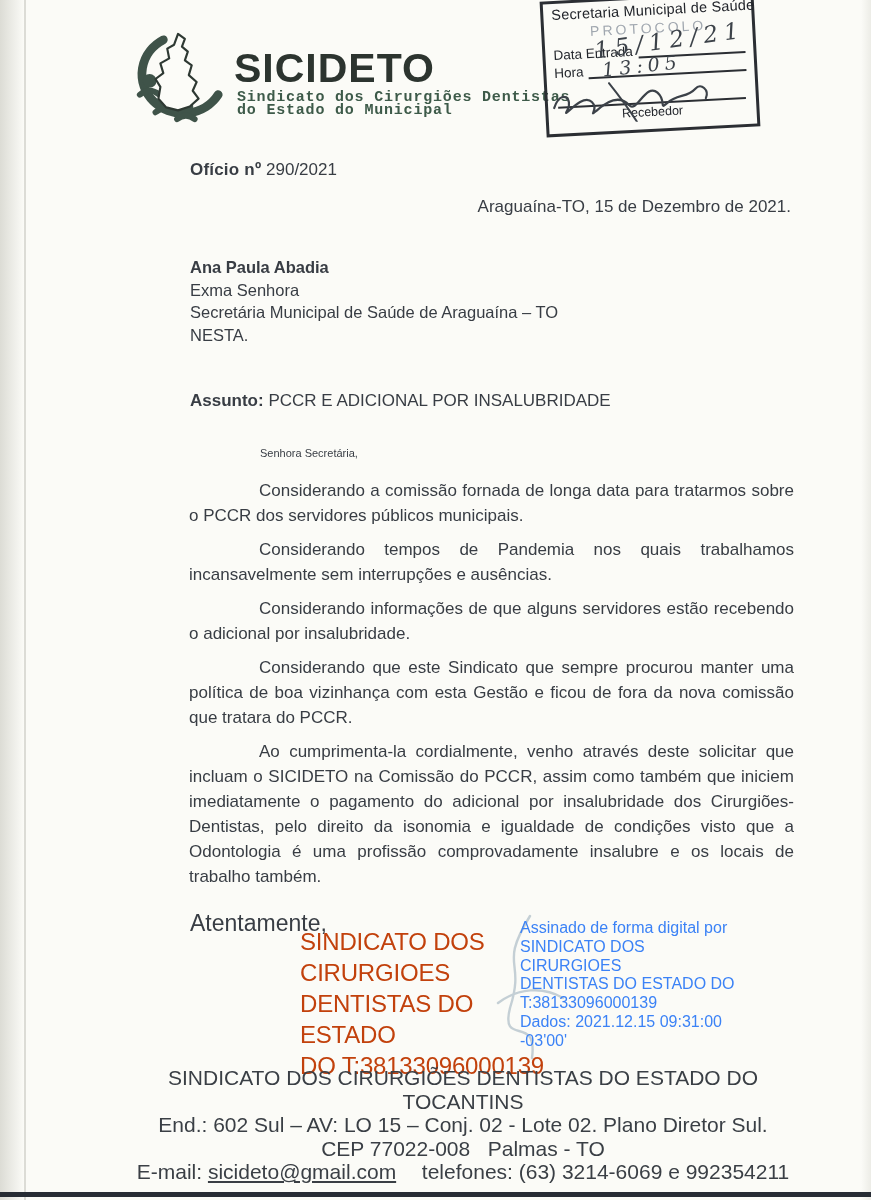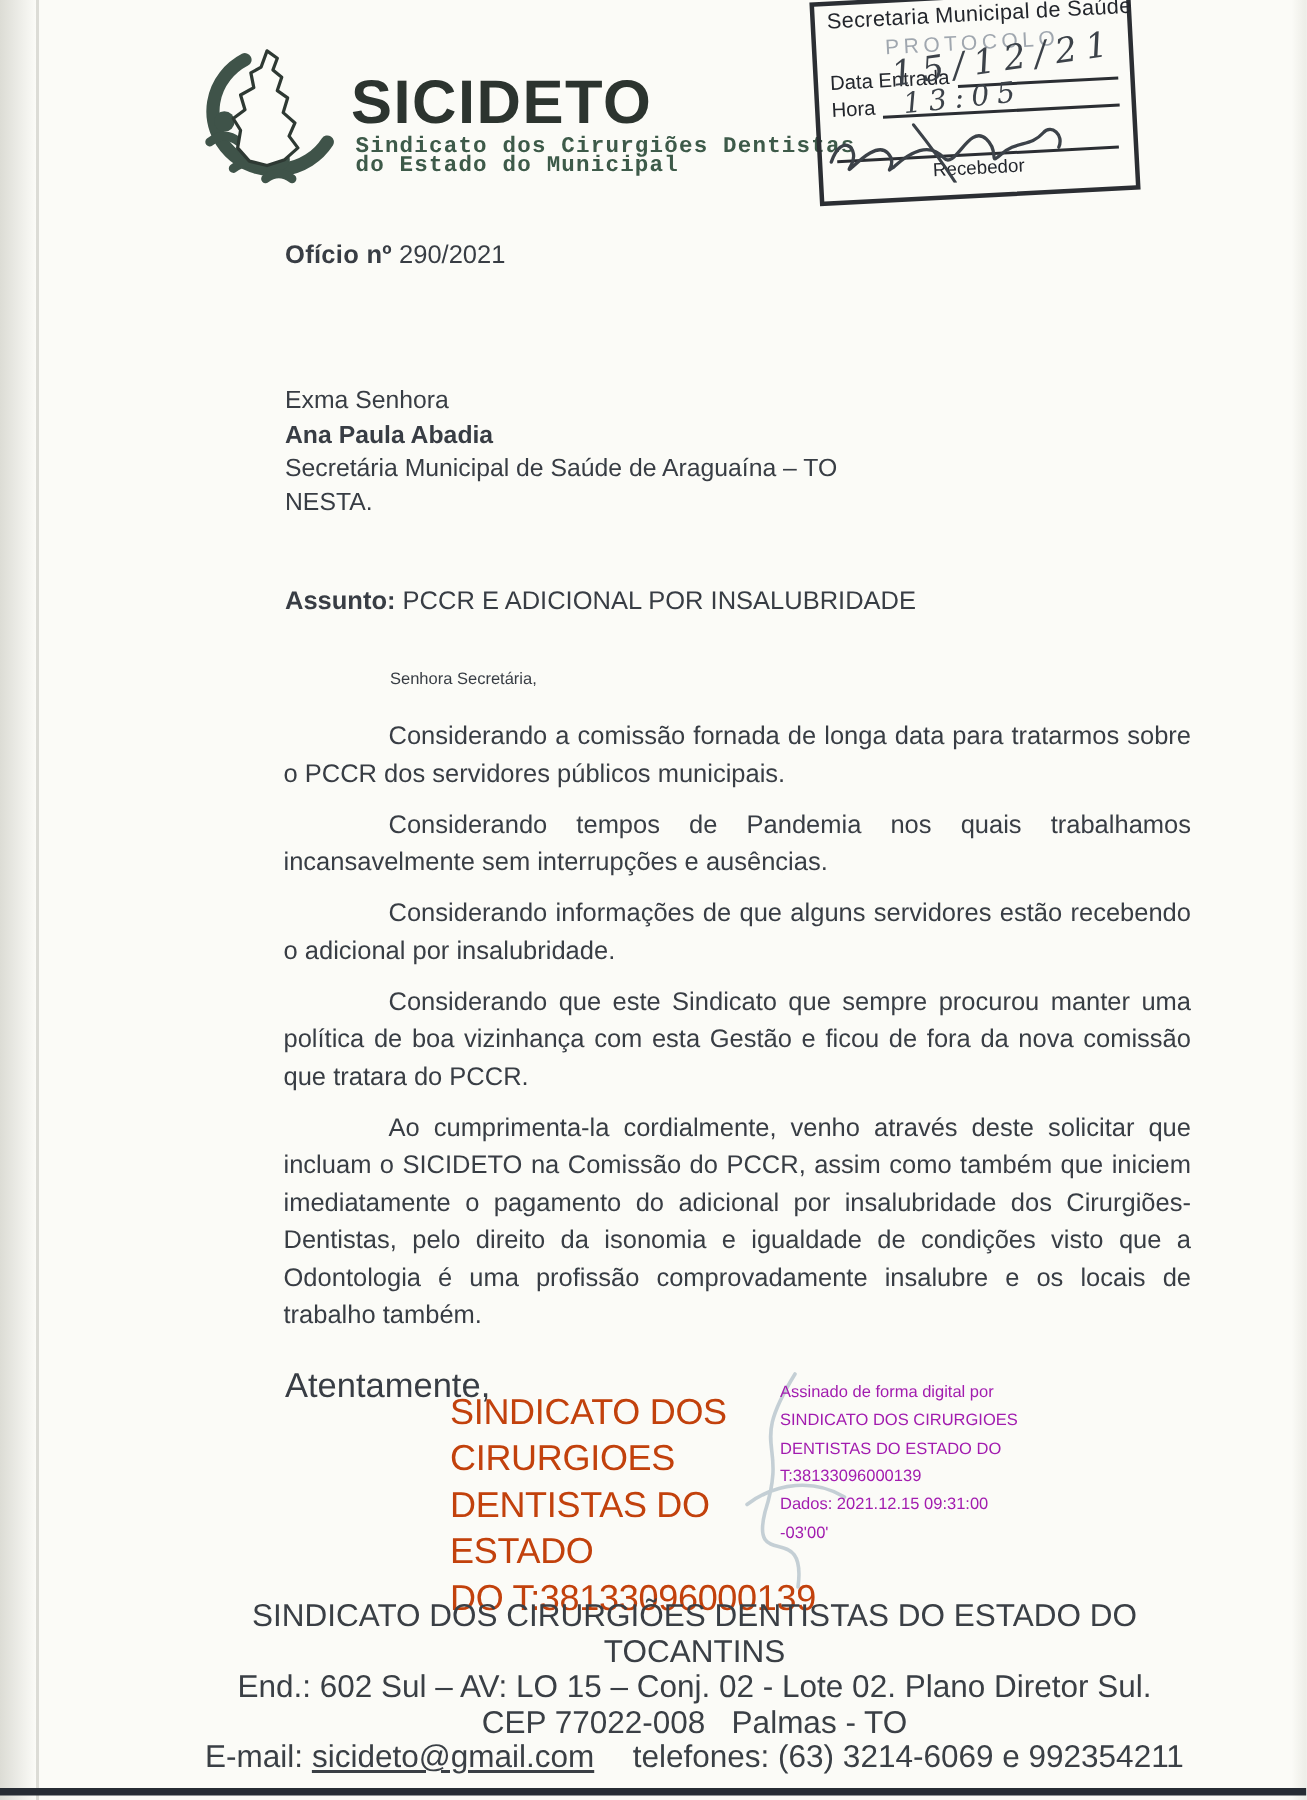--- a/index.html
+++ b/index.html
@@ -50,21 +50,21 @@
   .recipient{left:190px;top:256px;font-size:16.5px;line-height:22.5px;}
   .subject{left:190px;top:391px;font-size:17px;}
   .salutation{left:260px;top:447px;font-size:11px;font-weight:normal;}
   .paragraphs{left:189px;top:478px;width:605px;}
   .paragraphs p{margin:0 0 9px;text-indent:70px;text-align:justify;font-size:17px;line-height:25px;}
   .closing{left:190px;top:910px;font-size:23px;}
 
   
   .sig-flourish{position:absolute;left:468px;top:908px;width:110px;height:160px;}
   .sig-name{left:300px;top:926px;width:252px;font-size:24px;line-height:31px;color:#c2410c;letter-spacing:-.2px;}
-  .sig-digital{left:520px;top:919px;width:222px;font-size:11px;line-height:18.8px;color:#a21caf;}
+  .sig-digital{left:520px;top:919px;width:222px;font-size:16px;line-height:18.8px;color:#3b82f6;}
 
   
   .footer{left:133px;top:1066px;width:660px;text-align:center;font-size:21px;line-height:23.5px;color:#3a3f45;}
   .footer .email{text-decoration:underline;text-underline-offset:2px;}
   .footer .sep{display:inline-block;width:14px;}
 </style>
 </head>
 <body>
 
 <div class="page">
@@ -112,24 +112,25 @@
       <path d="M4,30 c8,-20 20,-8 13,3 c-7,11 16,-18 25,-7 c7,8 -5,15 4,9 c11,-9 24,-15 33,-4 c7,9 18,-22 29,-11 c9,9 0,18 9,11 c11,-9 20,-4 29,-13 c6,-6 14,2 10,10" fill="none" stroke="#3c4249" stroke-width="2.2" stroke-linecap="round"></path>
       <path d="M60,8 c10,14 18,26 26,40" fill="none" stroke="#3c4249" stroke-width="2" stroke-linecap="round"></path>
     </svg>
   </div>
 
   <div class="abs oficio">
     <b>Ofício nº</b>
     <span>290/2021</span>
   </div>
 
+  <div class="abs dateline">Araguaína-TO, 15 de Dezembro de 2021.</div>
 
   <div class="abs recipient">
+    <div style="font-weight:bold;">Ana Paula Abadia</div>
     <div>Exma Senhora</div>
-    <div style="font-weight:bold;">Ana Paula Abadia</div>
     <div>Secretária Municipal de Saúde de Araguaína – TO</div>
     <div>NESTA.</div>
   </div>
 
   <div class="abs subject">
     <b>Assunto:</b>
     <span>PCCR E ADICIONAL POR INSALUBRIDADE</span>
   </div>
 
   <div class="abs salutation">Senhora Secretária,</div>

